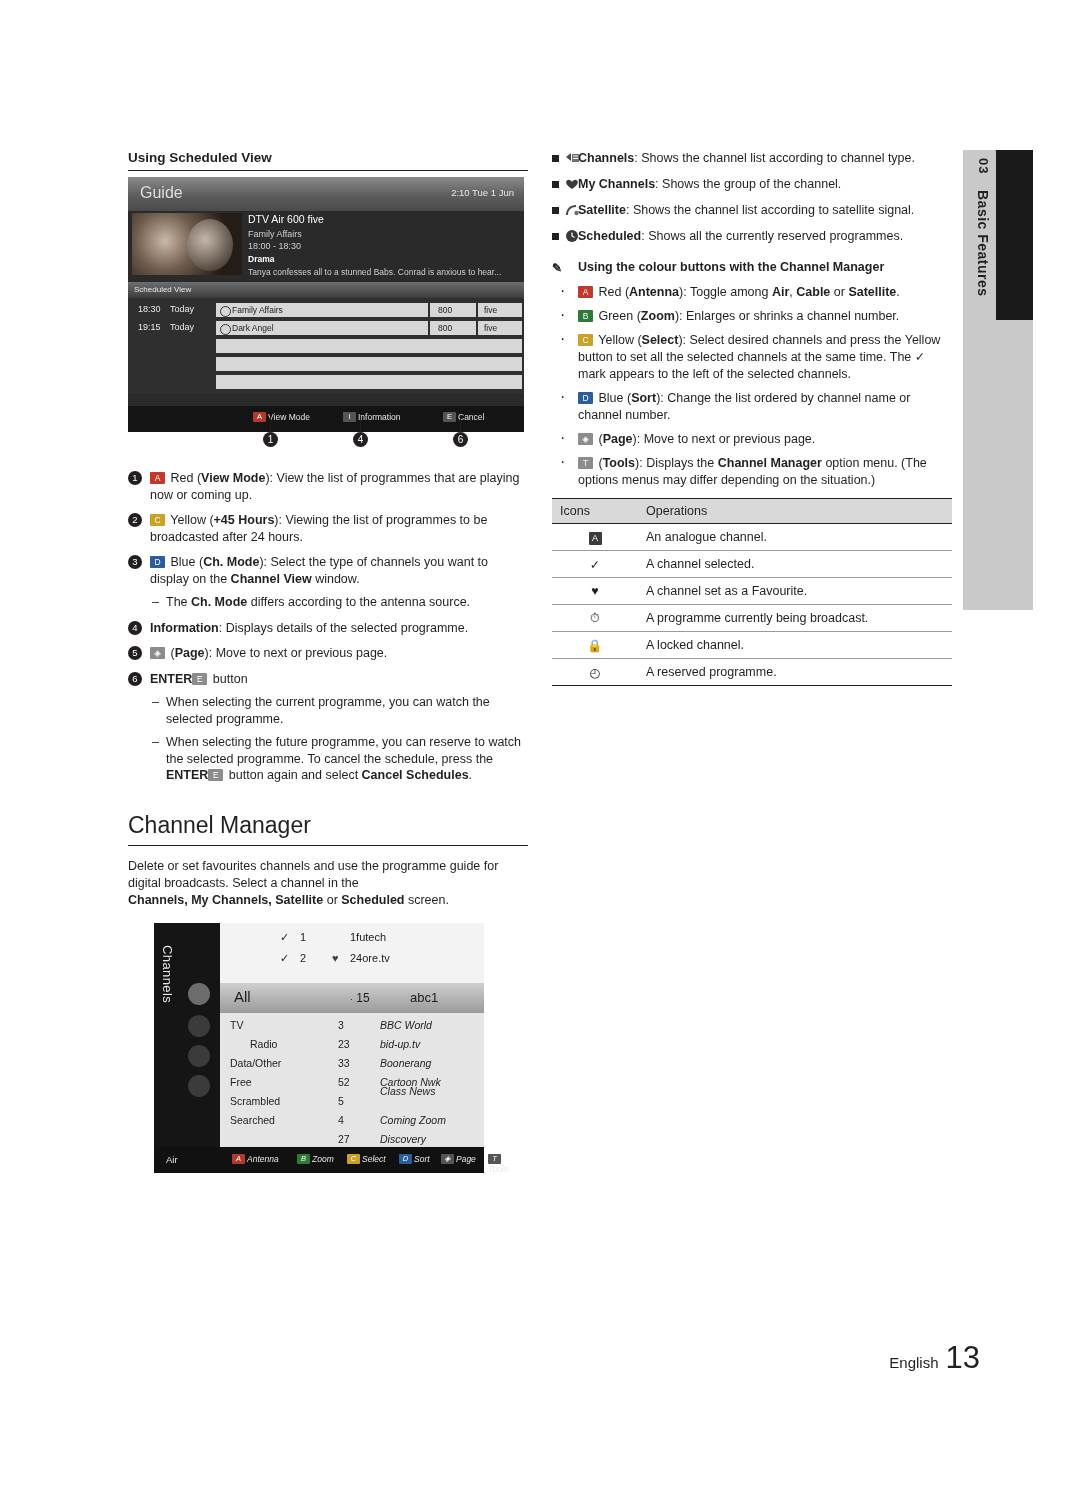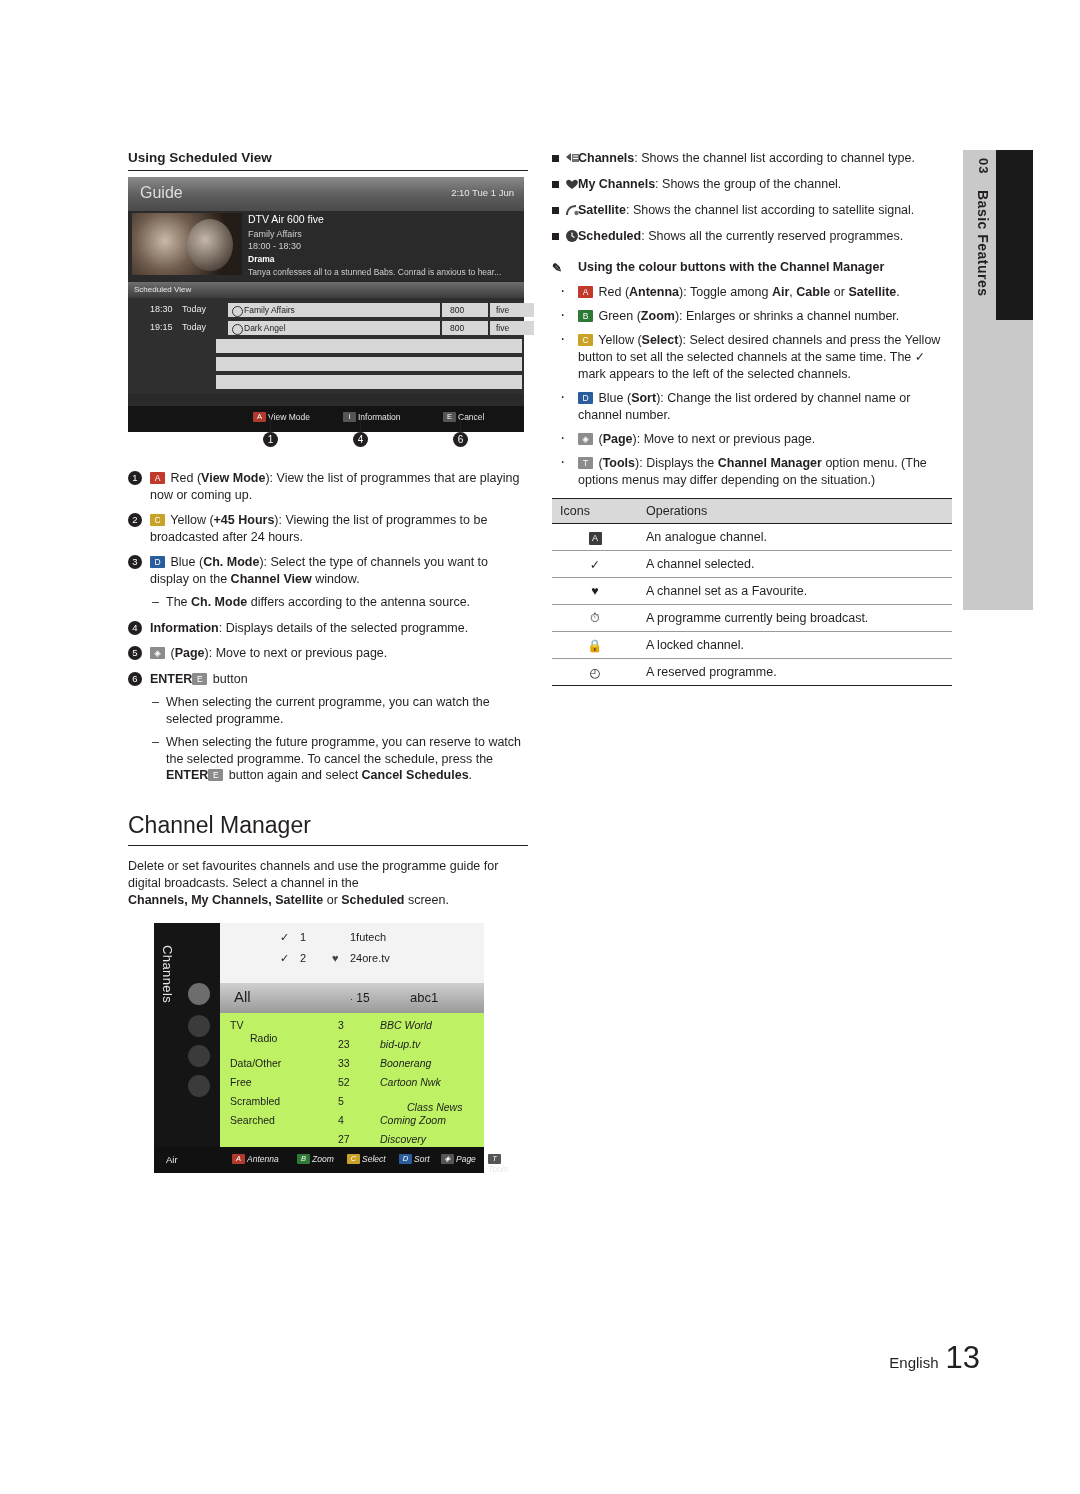--- a/index.html
+++ b/index.html
@@ -33,21 +33,21 @@
   .guide .pinfo{position:absolute;left:120px;top:36px;width:270px;color:#e3e3e3;}
   .guide .pinfo .l1{font-size:10.5px;color:#ffffff;}
   .guide .pinfo .l2{font-size:9px;margin-top:4px;color:#cfcfcf;}
   .guide .pinfo .l3{font-size:9px;margin-top:2px;color:#cfcfcf;}
   .guide .pinfo .l4{font-size:8.5px;margin-top:3px;color:#ffffff;font-weight:bold;}
   .guide .pinfo .l5{font-size:8.5px;margin-top:3px;color:#cfcfcf;}
   .guide .schedband{position:absolute;left:0;top:105px;width:396px;height:16px;
       background:linear-gradient(to bottom,#6e6e6e,#3c3c3c);}
   .guide .schedband span{position:absolute;left:6px;top:3px;font-size:8px;color:#eaeaea;}
   .guide .list{position:absolute;left:0;top:121px;width:396px;height:96px;background:#2f2f2f;}
-  .guide .row{position:absolute;left:12px;width:436px;height:16px;}
+  .guide .row{position:absolute;left:0;width:436px;height:16px;}
   .guide .row .c1{position:absolute;left:10px;top:2px;font-size:9px;color:#e9e9e9;}
   .guide .row .c2{position:absolute;left:42px;top:2px;font-size:9px;color:#e9e9e9;}
   .guide .row .c3{position:absolute;left:88px;top:1px;width:212px;height:14px;background:#d7d7d7;}
   .guide .row .c3 span{position:absolute;left:16px;top:2px;font-size:8.5px;color:#222;}
   .guide .row .c3 .clk{position:absolute;left:4px;top:2.5px;width:9px;height:9px;border:1px solid #333;border-radius:50%;}
   .guide .row .c4{position:absolute;left:302px;top:1px;width:46px;height:14px;background:#d7d7d7;}
   .guide .row .c4 span{position:absolute;left:8px;top:2px;font-size:8.5px;color:#222;}
   .guide .row .c5{position:absolute;left:350px;top:1px;width:44px;height:14px;background:#d7d7d7;}
   .guide .row .c5 span{position:absolute;left:6px;top:2px;font-size:8.5px;color:#222;}
   .guide .emptyrow{position:absolute;left:88px;width:306px;height:14px;background:#d7d7d7;}
@@ -81,21 +81,21 @@
   .cmgr .leftbar{position:absolute;left:0;top:0;width:66px;height:224px;background:#151515;}
   .cmgr .vtext{position:absolute;left:6px;top:22px;font-size:13px;color:#e6e6e6;writing-mode:vertical-rl;letter-spacing:.4px;}
   .cmgr .icn{position:absolute;left:34px;width:22px;height:22px;border-radius:50%;background:#3b3b3b;}
   .cmgr .topwhite{position:absolute;left:66px;top:0;width:264px;height:60px;background:#f3f3f3;}
   .cmgr .topwhite .ck{position:absolute;font-size:11px;color:#222;}
   .cmgr .allbar{position:absolute;left:66px;top:60px;width:264px;height:30px;
      background:linear-gradient(to bottom,#cfcfcf,#9a9a9a);}
   .cmgr .allbar .t{position:absolute;left:14px;top:5px;font-size:15px;color:#1d1d1d;}
   .cmgr .allbar .n{position:absolute;left:130px;top:8px;font-size:12px;color:#1d1d1d;}
   .cmgr .allbar .c{position:absolute;left:190px;top:7px;font-size:13px;color:#1d1d1d;}
-  .cmgr .lowerwhite{position:absolute;left:66px;top:90px;width:264px;height:134px;background:#bef264;}
+  .cmgr .lowerwhite{position:absolute;left:66px;top:90px;width:264px;height:134px;background:#e5e5e5;}
   .cmgr .cat{position:absolute;left:10px;font-size:10.5px;color:#1d1d1d;}
   .cmgr .cnum2{position:absolute;left:118px;font-size:10.5px;color:#1d1d1d;}
   .cmgr .cname{position:absolute;left:160px;font-size:10.5px;color:#1d1d1d;font-style:italic;}
   .cmgr .foot{position:absolute;left:0;bottom:0;width:330px;height:26px;background:#111;}
   .cmgr .foot .air{position:absolute;left:12px;top:7px;font-size:9.5px;color:#e8e8e8;}
   .cmgr .foot .fi{position:absolute;top:7px;font-size:8.5px;color:#e8e8e8;font-style:italic;}
 
   
   .sq{position:relative;padding-left:26px;font-size:12.5px;line-height:17px;margin-bottom:9px;}
   .sq:before{content:"";position:absolute;left:0;top:5px;width:7px;height:7px;background:#231f20;}
@@ -276,39 +276,39 @@
       </div>
 
       <div class="allbar">
         <div class="t">All</div>
         <div class="n"><span style="font-size:9px;">·</span> <span>15</span></div>
         <div class="c">abc1</div>
       </div>
 
       <div class="lowerwhite">
         <div class="cat" style="top:6px;">TV</div>
-        <div class="cat" style="top:19px;padding-left:20px;">Radio</div>
+        <div class="cat" style="top:25px;padding-left:20px;">Radio</div>
         <div class="cat" style="top:44px;">Data/Other</div>
         <div class="cat" style="top:63px;">Free</div>
         <div class="cat" style="top:82px;">Scrambled</div>
         <div class="cat" style="top:101px;">Searched</div>
 
         <div class="cnum2" style="top:6px;">3</div>
         <div class="cnum2" style="top:25px;">23</div>
         <div class="cnum2" style="top:44px;">33</div>
         <div class="cnum2" style="top:63px;">52</div>
         <div class="cnum2" style="top:82px;">5</div>
         <div class="cnum2" style="top:101px;">4</div>
         <div class="cnum2" style="top:120px;">27</div>
 
         <div class="cname" style="top:6px;">BBC World</div>
         <div class="cname" style="top:25px;">bid-up.tv</div>
         <div class="cname" style="top:44px;">Boonerang</div>
         <div class="cname" style="top:63px;">Cartoon Nwk</div>
-        <div class="cname" style="top:88px;margin-left:27px;">Class News</div>
+        <div class="cname" style="top:72px;">Class News</div>
         <div class="cname" style="top:101px;">Coming Zoom</div>
         <div class="cname" style="top:120px;">Discovery</div>
       </div>
 
       <div class="foot">
         <div class="air">Air</div>
         <div class="fi" style="left:78px;"><span class="keycap" style="background:#b03a2e;color:#fff;">A</span><span>Antenna</span></div>
         <div class="fi" style="left:143px;"><span class="keycap" style="background:#2d7a36;color:#fff;">B</span><span>Zoom</span></div>
         <div class="fi" style="left:193px;"><span class="keycap" style="background:#c9a227;color:#fff;">C</span><span>Select</span></div>
         <div class="fi" style="left:245px;"><span class="keycap" style="background:#2a5d9c;color:#fff;">D</span><span>Sort</span></div>

